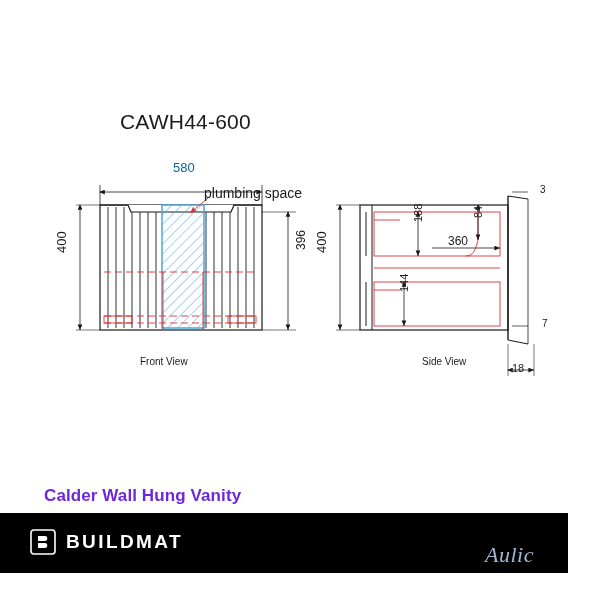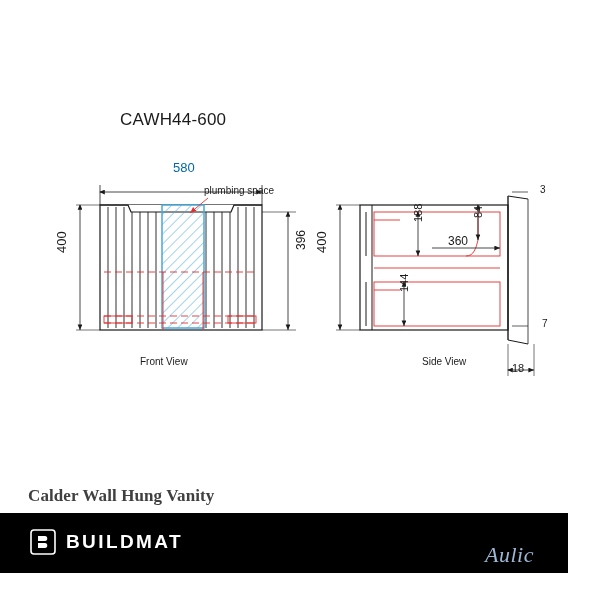--- a/index.html
+++ b/index.html
@@ -24,21 +24,21 @@
     position: absolute;
     left: 0;
     top: 0;
     width: 600px;
     height: 450px;
   }
   .model-code {
     position: absolute;
     left: 120px;
     top: 110px;
-    font-size: 17px;
+    font-size: 21px;
     color: #1a1a1a;
     letter-spacing: 0.2px;
   }
   .svg-wrap {
     position: absolute;
     left: 0;
     top: 0;
     width: 600px;
     height: 450px;
   }
@@ -47,27 +47,26 @@
   .title-band {
     position: absolute;
     left: 0;
     top: 450px;
     width: 600px;
     height: 90px;
     background: #ffffff;
   }
   .product-title {
     position: absolute;
-    left: 28px;
+    left: 44px;
     top: 36px;
     font-size: 17px;
     font-weight: bold;
-    color: #404040;
+    color: #6d28d9;
     letter-spacing: 0.1px;
-    font-family: Liberation Serif, serif;
   }
 
   
   .footer {
     position: absolute;
     left: 0;
     top: 513px;
     width: 568px;
     height: 60px;
     background: #000000;
@@ -229,21 +228,21 @@
         </g>
       </svg>
     </div>
 
     <div class="lbl" style="position:absolute; left:173px; top:160px; font-size:13px; color:#0369a1;">580</div>
 
     <div class="lbl" style="position:absolute; left:54px; top:253px; font-size:13px; color:#1a1a1a; transform:rotate(-90deg); transform-origin:left top;">400</div>
 
     <div class="lbl" style="position:absolute; left:294px; top:250px; font-size:12px; color:#1a1a1a; transform:rotate(-90deg); transform-origin:left top;">396</div>
 
-    <div class="lbl" style="position:absolute; left:204px; top:185px; font-size:10px; color:#1a1a1a;">plumbing space</div>
+    <div class="lbl" style="position:absolute; left:204px; top:185px; font-size:14px; color:#1a1a1a;">plumbing space</div>
 
     <div class="lbl" style="position:absolute; left:140px; top:356px; font-size:10px; color:#1a1a1a;">Front View</div>
 
     <div class="lbl" style="position:absolute; left:414px; top:356px; font-size:10px; color:#1a1a1a;margin-left:8px;">Side View</div>
 
     <div class="lbl" style="position:absolute; left:314px; top:253px; font-size:13px; color:#1a1a1a; transform:rotate(-90deg); transform-origin:left top;">400</div>
 
     <div class="lbl" style="position:absolute; left:412px; top:222px; font-size:11px; color:#1a1a1a; transform:rotate(-90deg); transform-origin:left top;">188</div>
 
     <div class="lbl" style="position:absolute; left:472px; top:218px; font-size:11px; color:#1a1a1a; transform:rotate(-90deg); transform-origin:left top;">84</div>

